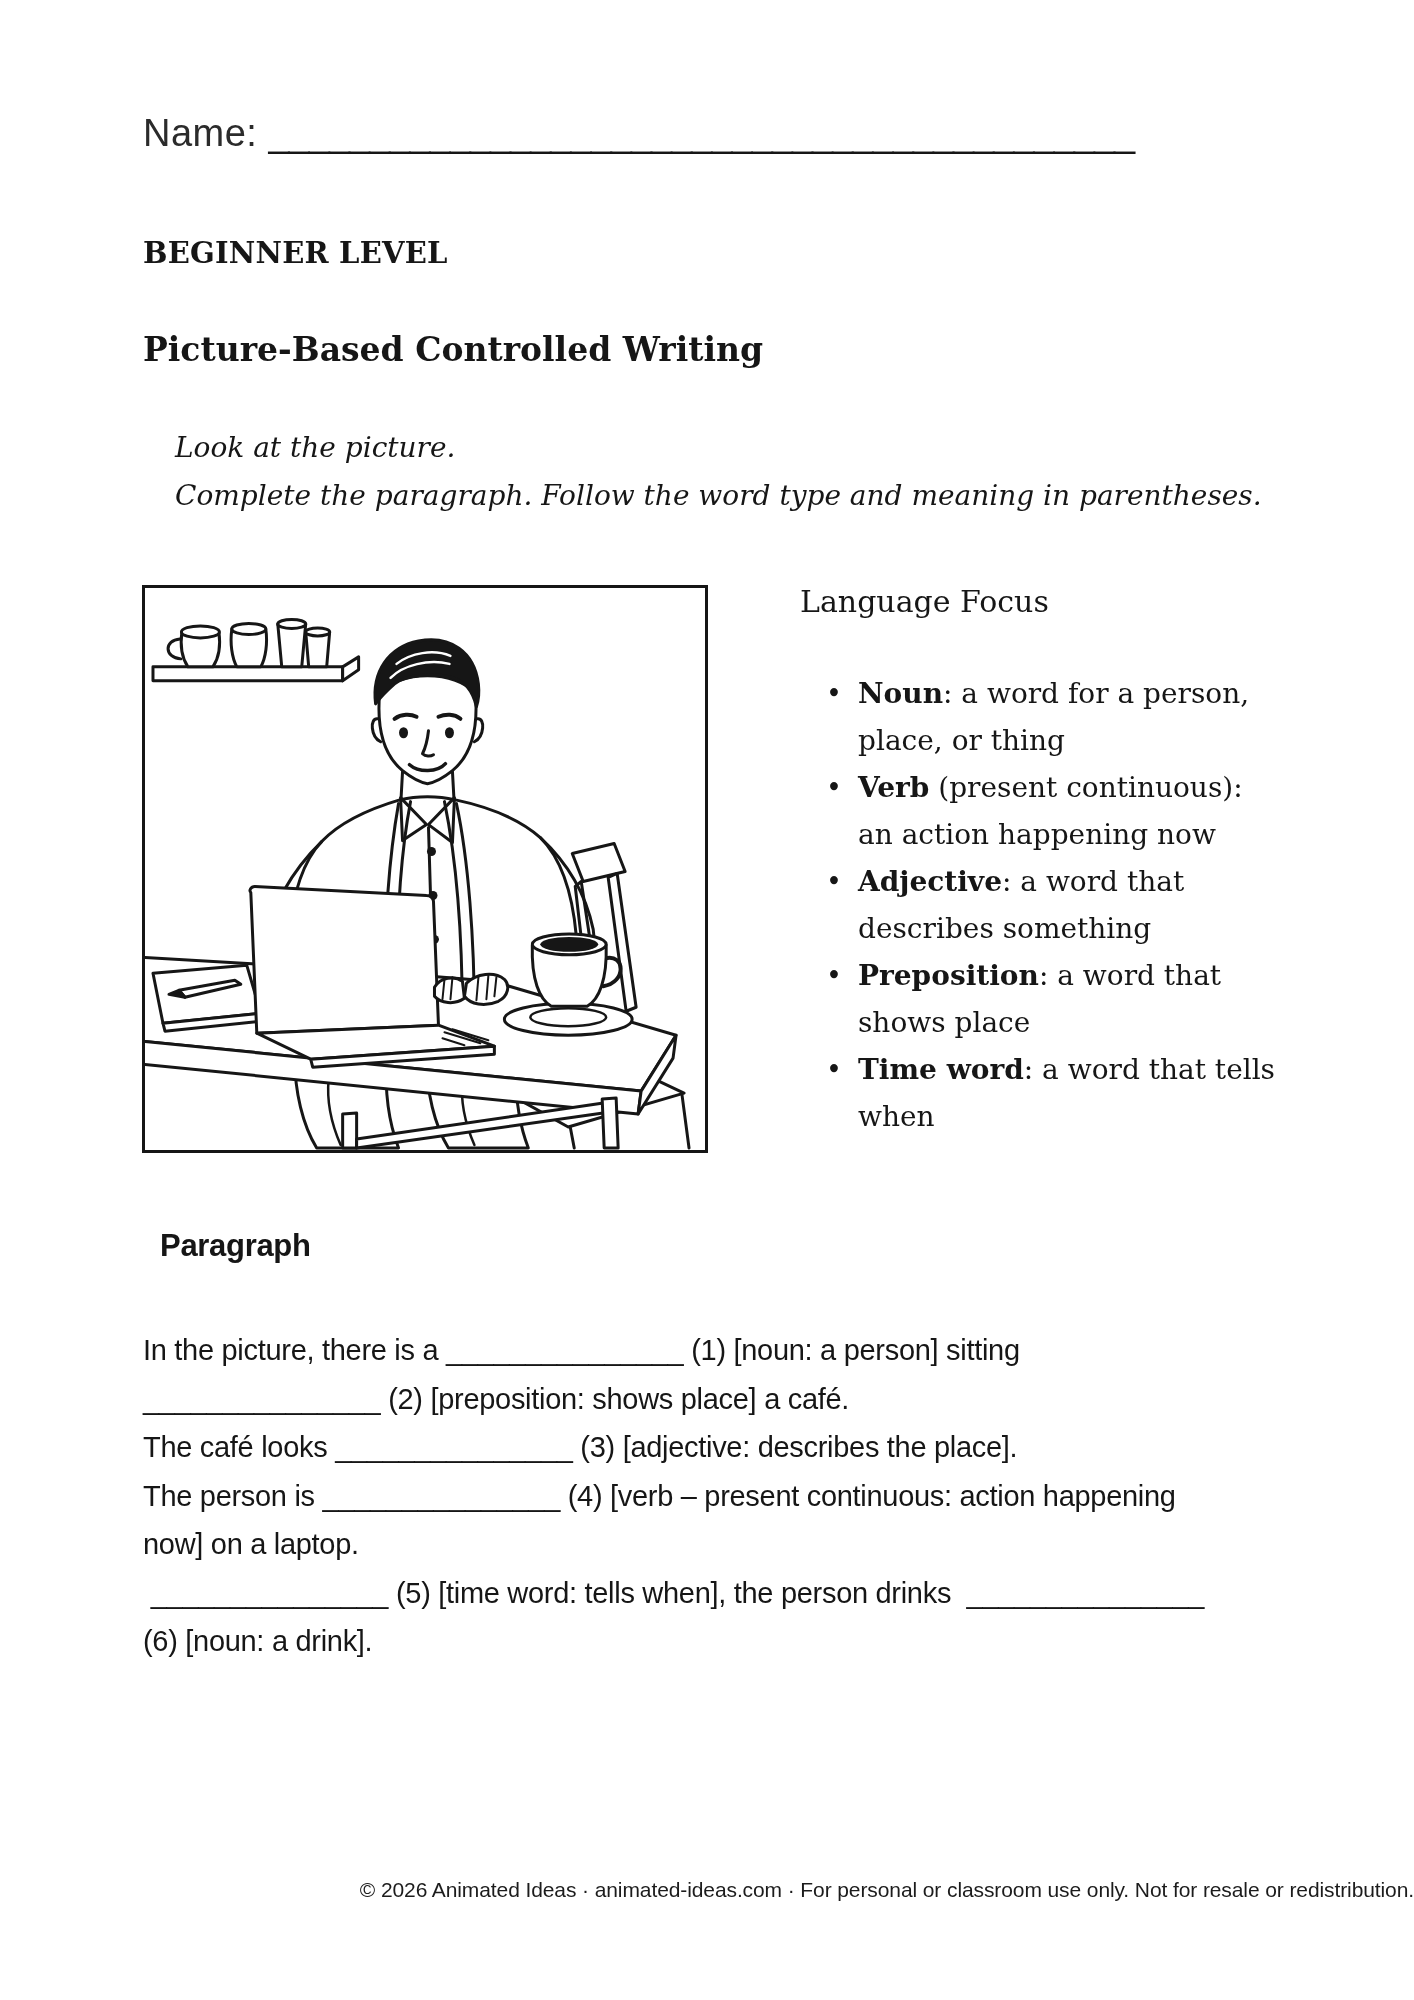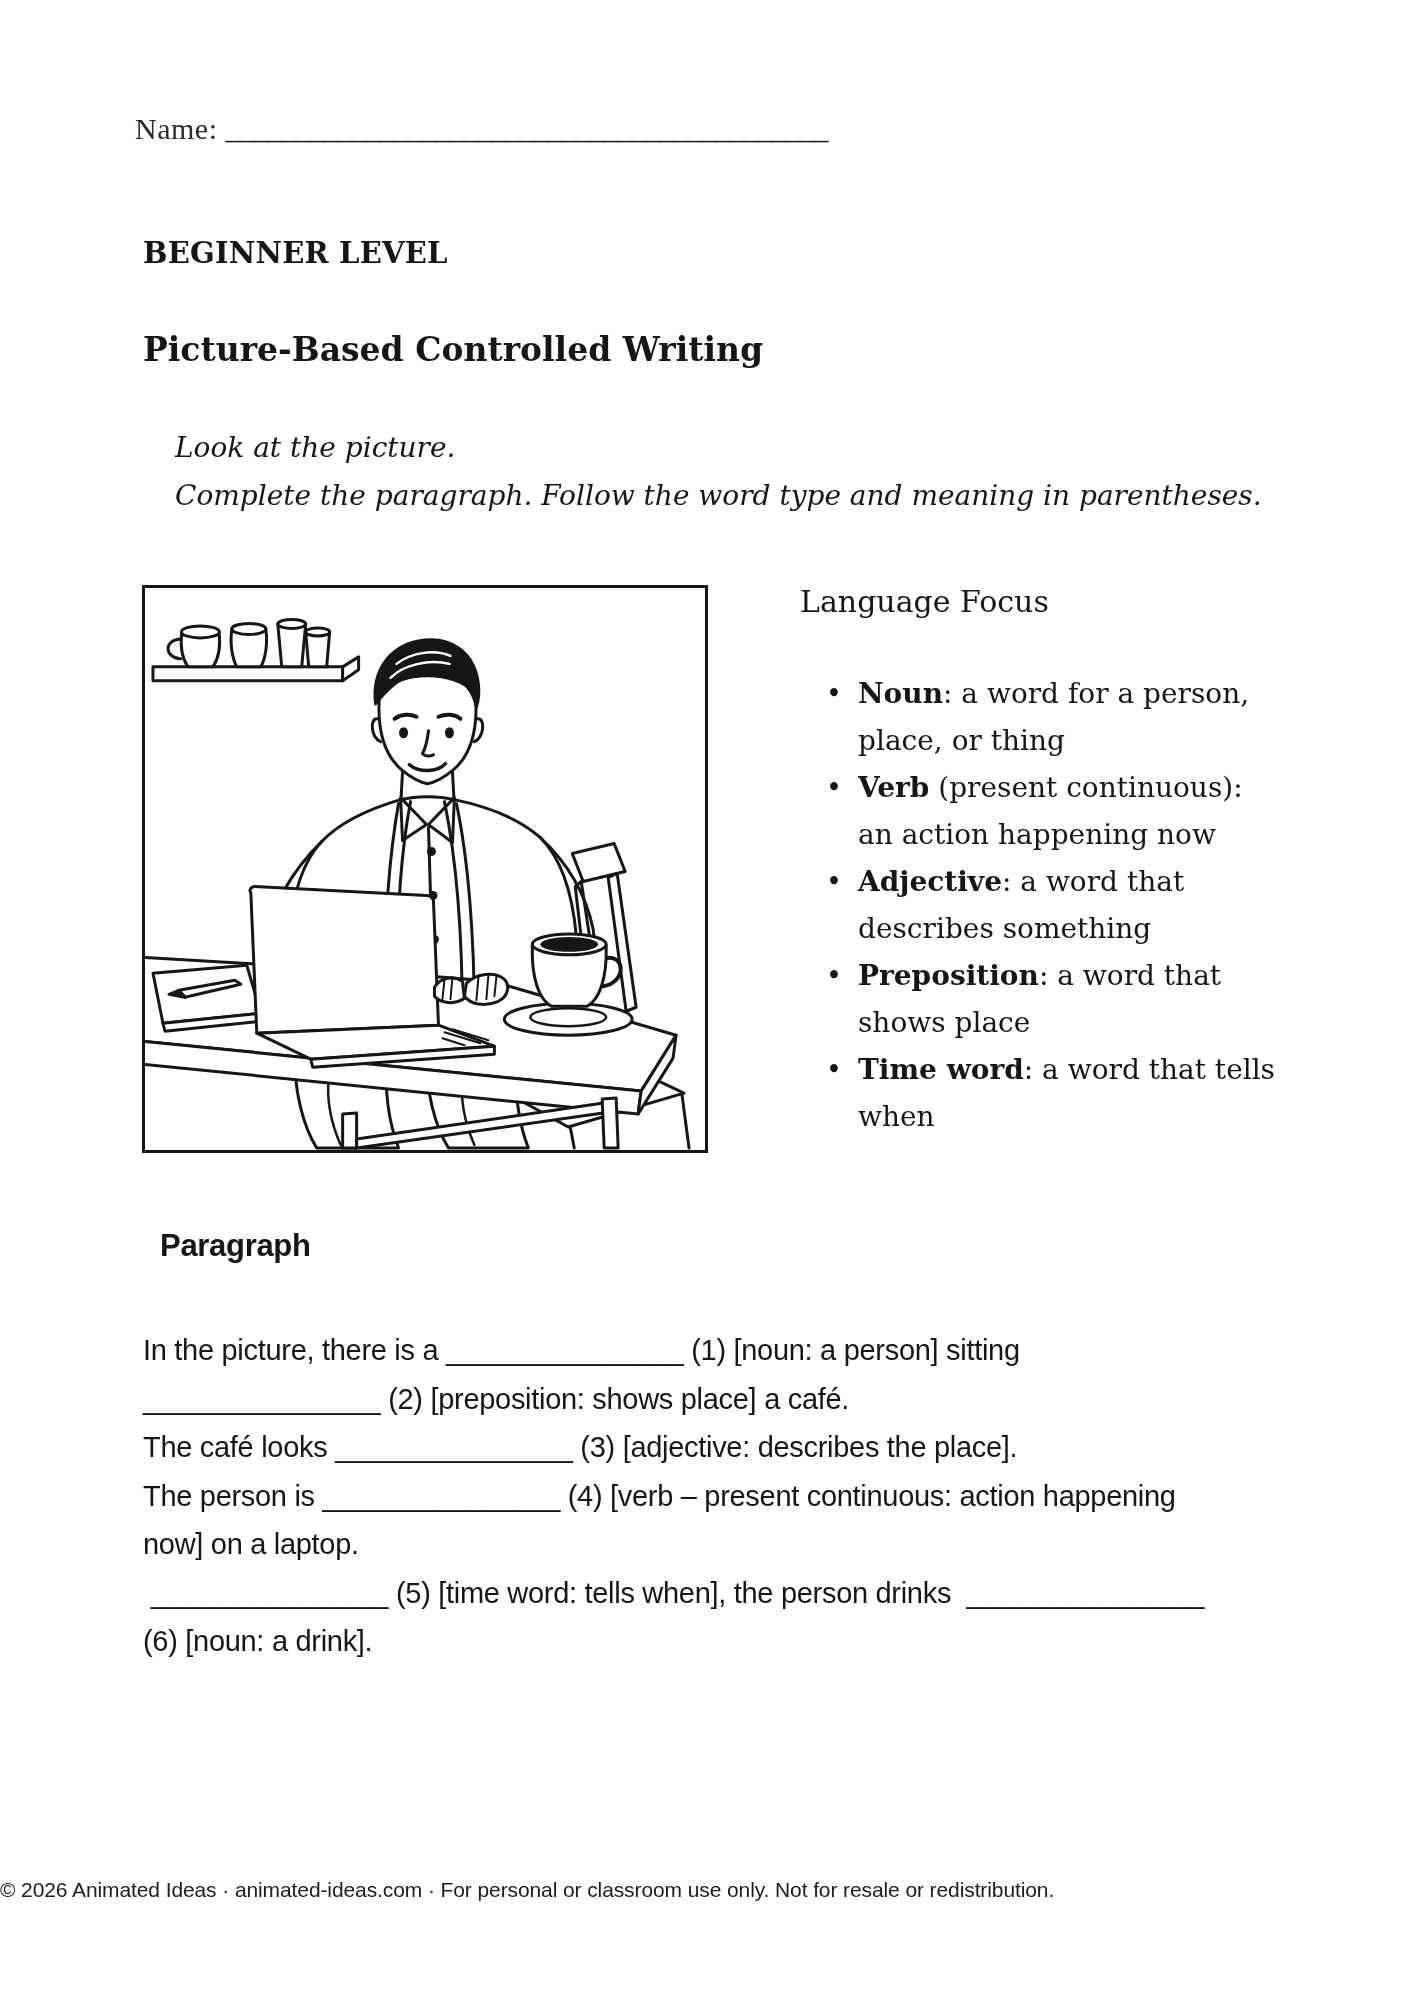--- a/index.html
+++ b/index.html
@@ -6,23 +6,23 @@
   .page{
     position:relative;
     width:1414px;height:2000px;
     background:#ffffff;
     color:#161616;
     overflow:hidden;
   }
   .slab{font-family:"DejaVu Serif",serif;}
 
   .name-row{
-    position:absolute;left:135px;top:112px;
-    font-family:Liberation Serif, serif;
-    font-weight:300;font-size:30px;letter-spacing:.5px;
+    position:absolute;left:143px;top:112px;
+    font-family:Liberation Sans, sans-serif;
+    font-weight:300;font-size:38px;letter-spacing:.5px;
     white-space:pre;color:#2b2b2b;
   }
   .name-row .blank{letter-spacing:-1px;color:#161616;}
 
   .h-level{
     position:absolute;left:143px;top:236px;
     font-family:"DejaVu Serif",serif;font-weight:bold;font-size:29px;
     letter-spacing:.2px;
   }
   .h-activity{
@@ -66,21 +66,21 @@
   }
   .para-lines{
     position:absolute;left:143px;top:1326px;width:1200px;
     font-family:"Liberation Sans",sans-serif;font-size:29px;line-height:48.5px;
     letter-spacing:-.3px;
   }
   .para-line{white-space:pre;}
 
   .footer{
     position:absolute;left:0;top:1878px;width:1414px;
-    text-align:left;
+    text-align:right;
     font-family:"Liberation Sans",sans-serif;font-size:21px;color:#1c1c1c;
     letter-spacing:-.1px;
   }
 </style>
 </head>
 <body>
 
 <div class="page">
 
   <div class="name-row"><span>Name: </span><span class="blank">___________________________________________</span></div>

